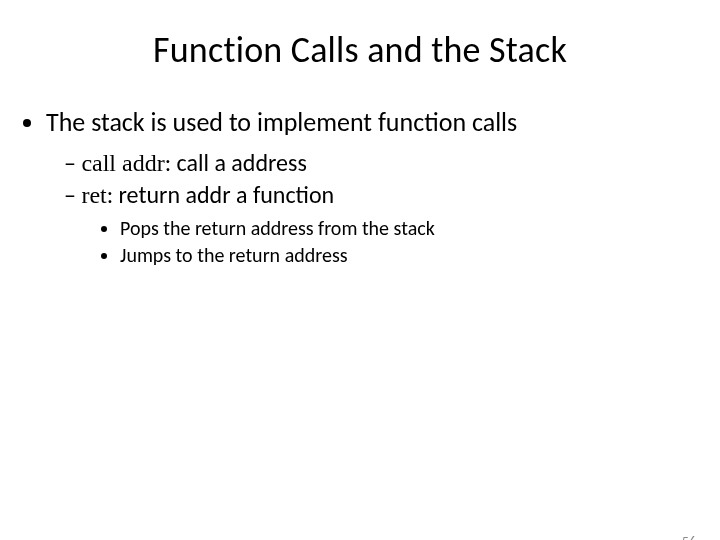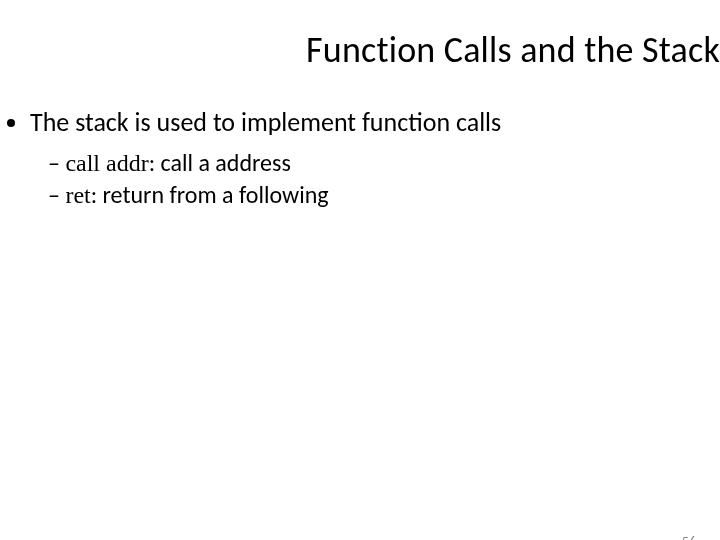--- a/index.html
+++ b/index.html
@@ -12,29 +12,29 @@
     color: #000000;
     overflow: hidden;
   }
   .slide {
     position: relative;
     width: 720px;
     height: 540px;
     box-sizing: border-box;
   }
   .title {
-    text-align: right;
+    text-align: center;
     font-size: 36px;
     font-weight: 400;
     margin-top: 28px;
     margin-bottom: 36px;
     letter-spacing: 0.2px;
   }
   .content {
-    padding-left: 10px;
+    padding-left: 26px;
     padding-right: 30px;
     margin-top: 32px;
   }
   ul.level1 {
     list-style: disc;
     margin: 0;
     padding-left: 20px;
     font-size: 26px;
     line-height: 1.15;
   }
@@ -79,21 +79,25 @@
       <li>
         <span>The stack is used to implement function calls</span>
 
         <ul class="level2">
 
           <li>
             <span class="mono">call addr</span><span>: call a address</span>
           </li>
 
           <li>
-            <span class="mono">ret</span><span>: return from a following</span>
+            <span class="mono">ret</span><span>: return addr a function</span>
+            <ul class="level3">
+              <li>Pops the return address from the stack</li>
+              <li>Jumps to the return address</li>
+            </ul>
           </li>
 
         </ul>
       </li>
     </ul>
   </div>
 
   <div class="pagenum">56</div>
 
 </div>

